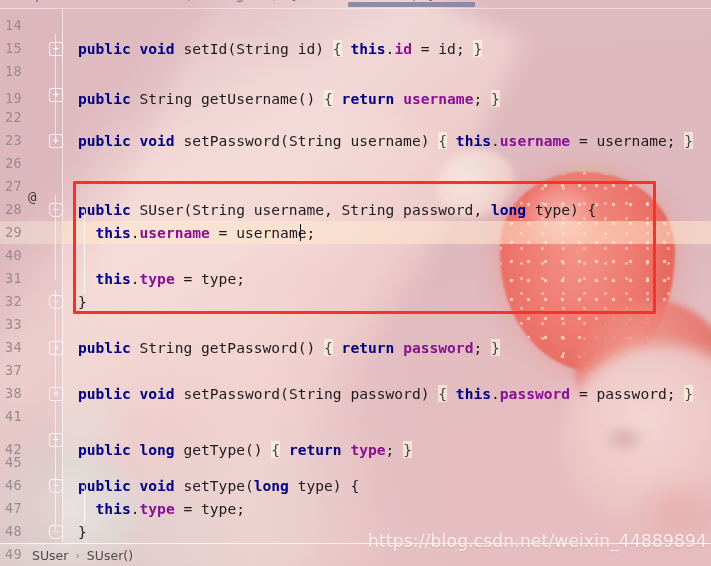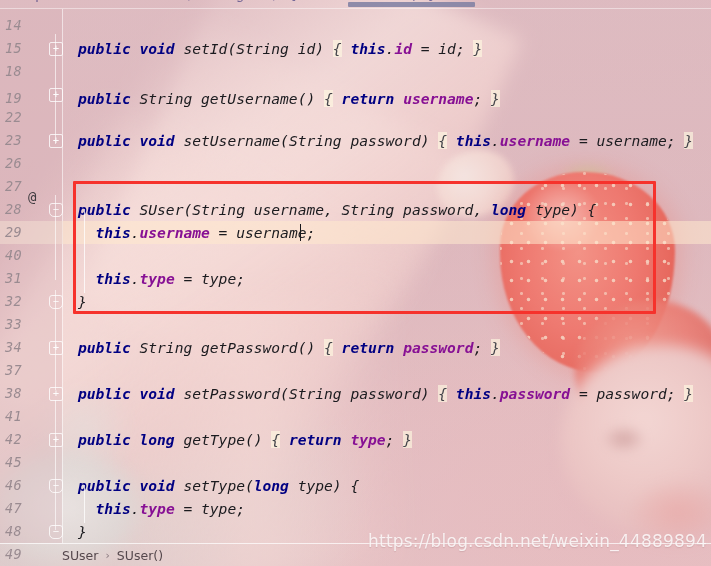--- a/index.html
+++ b/index.html
@@ -130,21 +130,21 @@
   .gutter{
     position:absolute;left:0;top:9px;width:62px;height:534px;
     background:rgba(216,176,183,.30);
   }
   .gutter-sep{
     position:absolute;left:62px;top:9px;width:1px;height:534px;
     background:rgba(255,255,255,.55);
   }
 
   
-  .row{position:absolute;left:0;width:711px;height:23px;font-style:italic;}
+  .row{position:absolute;left:0;width:711px;height:23px;}
   .lnum{
     position:absolute;left:0;top:0;width:40px;height:23px;
     text-align:left;padding-left:5px;box-sizing:border-box;
     font-size:13.5px;line-height:23px;color:#9a8b91;
     font-family:"DejaVu Sans Mono","Liberation Mono",monospace;
     letter-spacing:.3px;
   }
   .code{
     position:absolute;left:78px;top:0;height:23px;line-height:23px;
     font-size:14.6px;white-space:pre;color:#1e1e22;
@@ -194,21 +194,21 @@
     border:3.2px solid #f6322c;box-sizing:border-box;z-index:6;
     border-radius:1px;
   }
 
   
   .crumb-sep-line{
     position:absolute;left:0;top:543px;width:711px;height:1px;background:rgba(255,255,255,.72);
   }
   .breadcrumb{
     position:absolute;left:0;top:544px;width:605px;height:22px;
-    display:flex;align-items:center;gap:7px;padding-left:62px;box-sizing:border-box;
+    display:flex;align-items:center;gap:7px;padding-left:32px;box-sizing:border-box;
     font-family:"DejaVu Sans","Liberation Sans",sans-serif;
     font-size:12.5px;color:#55484d;
   }
   .crumb-arrow{color:#8a7a80;font-size:11px;}
 
   
   .watermark{
     position:absolute;right:4px;top:531px;z-index:7;
     font-family:"DejaVu Sans","Liberation Sans",sans-serif;
     font-size:17px;color:rgba(255,255,255,.80);
@@ -265,21 +265,21 @@
       <div class="row" style="top: 80px; margin-top: 7px;">
         <div class="lnum">19</div>
         <div class="code"><span class="kw">public</span><span class="plain"> String getUsername() </span><span class="brc">{</span><span class="plain"> </span><span class="kw">return</span><span class="plain"> </span><span class="fld">username</span><span class="plain">; </span><span class="brc">}</span></div>
       </div>
       <div class="row" style="top: 106px;">
         <div class="lnum">22</div>
         <div class="code"></div>
       </div>
       <div class="row" style="top: 129px;">
         <div class="lnum">23</div>
-        <div class="code"><span class="kw">public</span><span class="plain"> </span><span class="kw">void</span><span class="plain"> setUsername(String password) </span><span class="brc">{</span><span class="plain"> </span><span class="ths">this</span><span class="plain">.</span><span class="fld">username</span><span class="plain"> = username; </span><span class="brc">}</span></div>
+        <div class="code"><span class="kw">public</span><span class="plain"> </span><span class="kw">void</span><span class="plain"> setPassword(String username) </span><span class="brc">{</span><span class="plain"> </span><span class="ths">this</span><span class="plain">.</span><span class="fld">username</span><span class="plain"> = username; </span><span class="brc">}</span></div>
       </div>
       <div class="row" style="top: 152px;">
         <div class="lnum">26</div>
         <div class="code"></div>
       </div>
       <div class="row" style="top: 175px;">
         <div class="lnum">27</div>
         <div class="code"></div>
       </div>
       <div class="row" style="top: 198px;">
@@ -317,21 +317,21 @@
         <div class="code"></div>
       </div>
       <div class="row" style="top: 382px;">
         <div class="lnum">38</div>
         <div class="code"><span class="kw">public</span><span class="plain"> </span><span class="kw">void</span><span class="plain"> setPassword(String password) </span><span class="brc">{</span><span class="plain"> </span><span class="ths">this</span><span class="plain">.</span><span class="fld">password</span><span class="plain"> = password; </span><span class="brc">}</span></div>
       </div>
       <div class="row" style="top: 405px;">
         <div class="lnum">41</div>
         <div class="code"></div>
       </div>
-      <div class="row" style="top: 428px;">
+      <div class="row" style="top: 438px;">
         <div class="lnum">42</div>
         <div class="code"><span class="kw">public</span><span class="plain"> </span><span class="kw">long</span><span class="plain"> getType() </span><span class="brc">{</span><span class="plain"> </span><span class="kw">return</span><span class="plain"> </span><span class="fld">type</span><span class="plain">; </span><span class="brc">}</span></div>
       </div>
       <div class="row" style="top: 451px;">
         <div class="lnum">45</div>
         <div class="code"></div>
       </div>
       <div class="row" style="top: 474px;">
         <div class="lnum">46</div>
         <div class="code"><span class="kw">public</span><span class="plain"> </span><span class="kw">void</span><span class="plain"> setType(</span><span class="kw">long</span><span class="plain"> type) {</span></div>

